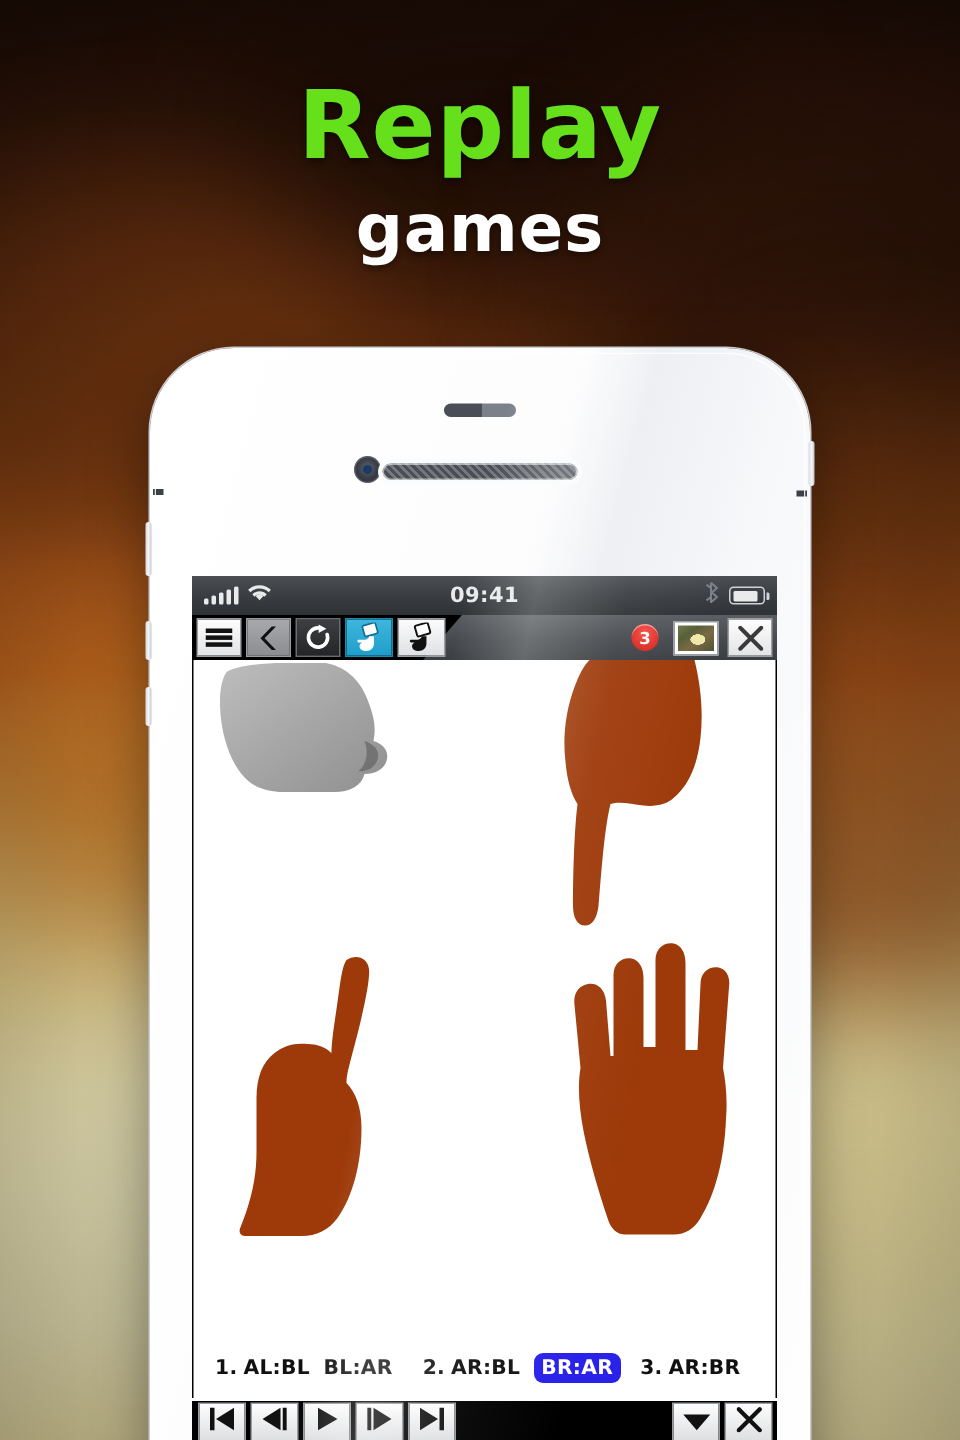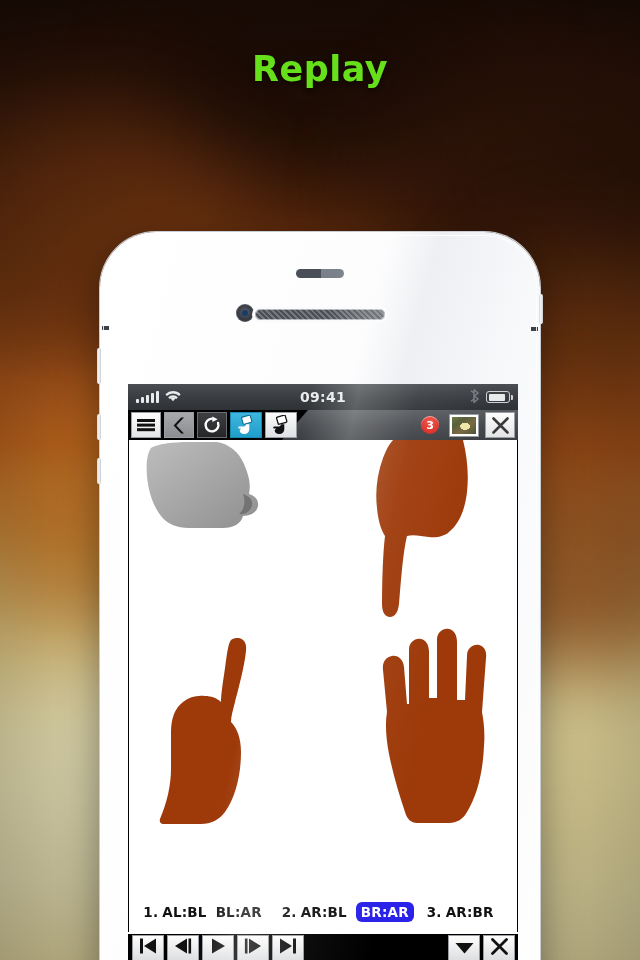--- a/index.html
+++ b/index.html
@@ -59,21 +59,21 @@
   .headline {
     position: absolute;
     left: 0; right: 0;
     top: 52px;
     text-align: center;
     line-height: 1;
     text-shadow: 0 2px 5px rgba(0,0,0,.45);
   }
   .headline .l1 {
     display: block;
-    font-size: 35px;
+    font-size: 63px;
     font-weight: bold;
     letter-spacing: .5px;
   }
   .headline .l2 {
     display: block;
     margin-top: 16px;
     font-size: 44px;
     font-weight: bold;
     letter-spacing: .5px;
   }
@@ -293,20 +293,21 @@
   <div class="bg-blob b2"></div>
   <div class="bg-blob b8"></div>
   <div class="bg-blob b3"></div>
   <div class="bg-blob b4"></div>
   <div class="bg-blob b5"></div>
   <div class="bg-blob b6"></div>
   <div class="bg-vignette"></div>
 
   <div class="headline">
     <span class="l1" id="promoL1" style="color: rgb(102, 224, 26);">Replay</span>
+    <span class="l2" id="promoL2" style="color: rgb(255, 255, 255);">games</span>
   </div>
 
   <div id="phone">
     <div class="sensor-slot"></div>
     <div class="camera"></div>
     <div class="earpiece"></div>
     <div class="btn-hw hw-mute"></div>
     <div class="btn-hw hw-volup"></div>
     <div class="btn-hw hw-voldn"></div>
     <div class="btn-hw hw-power"></div>

